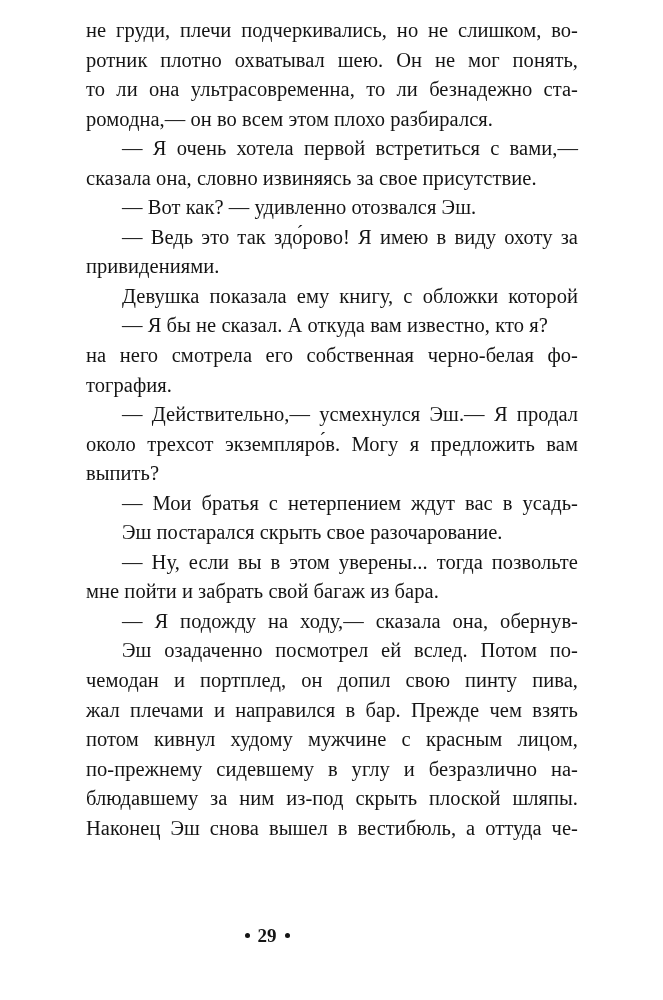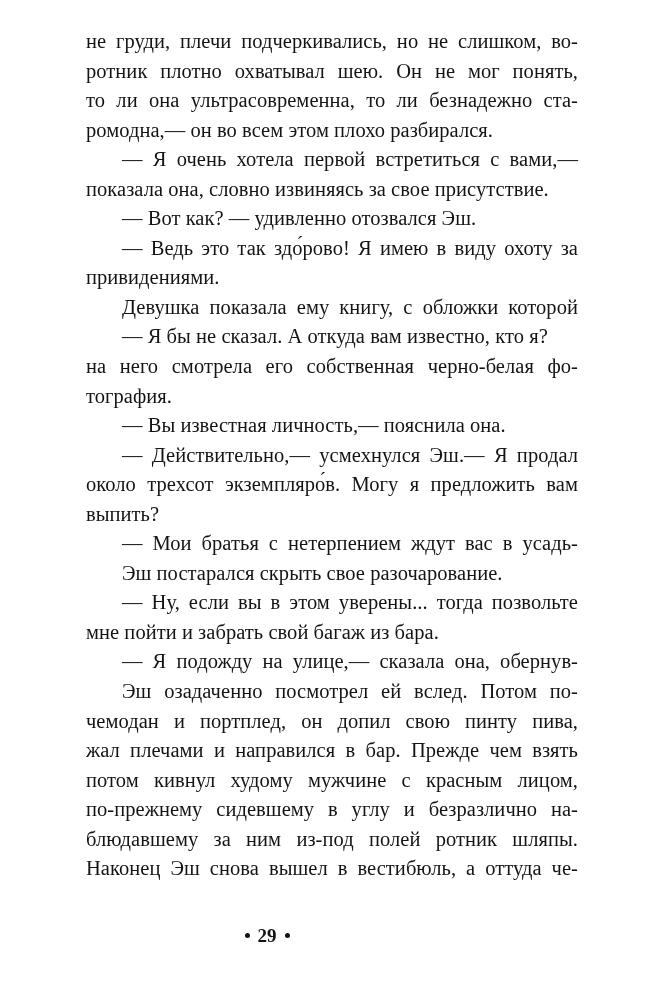--- a/index.html
+++ b/index.html
@@ -18,21 +18,21 @@
     .page {
       position: absolute;
       left: 0;
       top: 0;
       width: 663px;
       height: 1000px;
     }
     .text-block {
       position: absolute;
       left: 86px;
-      top: 27px;
+      top: 16px;
       width: 492px;
     }
     .line {
       display: block;
       height: 29.55px;
       line-height: 29.55px;
       font-size: 20.5px;
       white-space: nowrap;
       text-align: justify;
       text-align-last: justify;
@@ -73,42 +73,41 @@
 </head>
 <body>
 
 <div class="page">
   <div class="text-block">
     <span class="line">не груди, плечи подчеркивались, но не слишком, во-</span>
     <span class="line">ротник плотно охватывал шею. Он не мог понять,</span>
     <span class="line">то ли она ультрасовременна, то ли безнадежно ста-</span>
     <span class="line last">ромодна,— он во всем этом плохо разбирался.</span>
     <span class="line indent">— Я очень хотела первой встретиться с вами,—</span>
-    <span class="line last">показала она, словно извиняясь за свое присутствие.</span>
+    <span class="line last">сказала она, словно извиняясь за свое присутствие.</span>
     <span class="line indent last">— Вот как? — удивленно отозвался Эш.</span>
     <span class="line indent">— Ведь это так здо́рово! Я имею в виду охоту за</span>
     <span class="line last">привидениями.</span>
     <span class="line indent">Девушка показала ему книгу, с обложки которой</span>
     <span class="line indent last">— Я бы не сказал. А откуда вам известно, кто я?</span>
     <span class="line">на него смотрела его собственная черно-белая фо-</span>
     <span class="line last">тография.</span>
-    <span class="line indent last">— Вы известная личность,— пояснила она.</span>
     <span class="line indent">— Действительно,— усмехнулся Эш.— Я продал</span>
     <span class="line">около трехсот экземпляро́в. Могу я предложить вам</span>
     <span class="line last">выпить?</span>
     <span class="line indent">— Мои братья с нетерпением ждут вас в усадь-</span>
     <span class="line indent last">Эш постарался скрыть свое разочарование.</span>
     <span class="line indent">— Ну, если вы в этом уверены... тогда позвольте</span>
     <span class="line last">мне пойти и забрать свой багаж из бара.</span>
-    <span class="line indent">— Я подожду на улице,— сказала она, обернув-</span>
+    <span class="line indent">— Я подожду на ходу,— сказала она, обернув-</span>
     <span class="line indent">Эш озадаченно посмотрел ей вслед. Потом по-</span>
     <span class="line">чемодан и портплед, он допил свою пинту пива,</span>
     <span class="line">жал плечами и направился в бар. Прежде чем взять</span>
     <span class="line">потом кивнул худому мужчине с красным лицом,</span>
     <span class="line">по-прежнему сидевшему в углу и безразлично на-</span>
-    <span class="line">блюдавшему за ним из-под полей ротник шляпы.</span>
+    <span class="line">блюдавшему за ним из-под скрыть плоской шляпы.</span>
     <span class="line">Наконец Эш снова вышел в вестибюль, а оттуда че-</span>
   </div>
 
   <div class="page-number">
     <span class="dot"></span><span>29</span><span class="dot"></span>
   </div>
 </div>
 
 </body></html>

